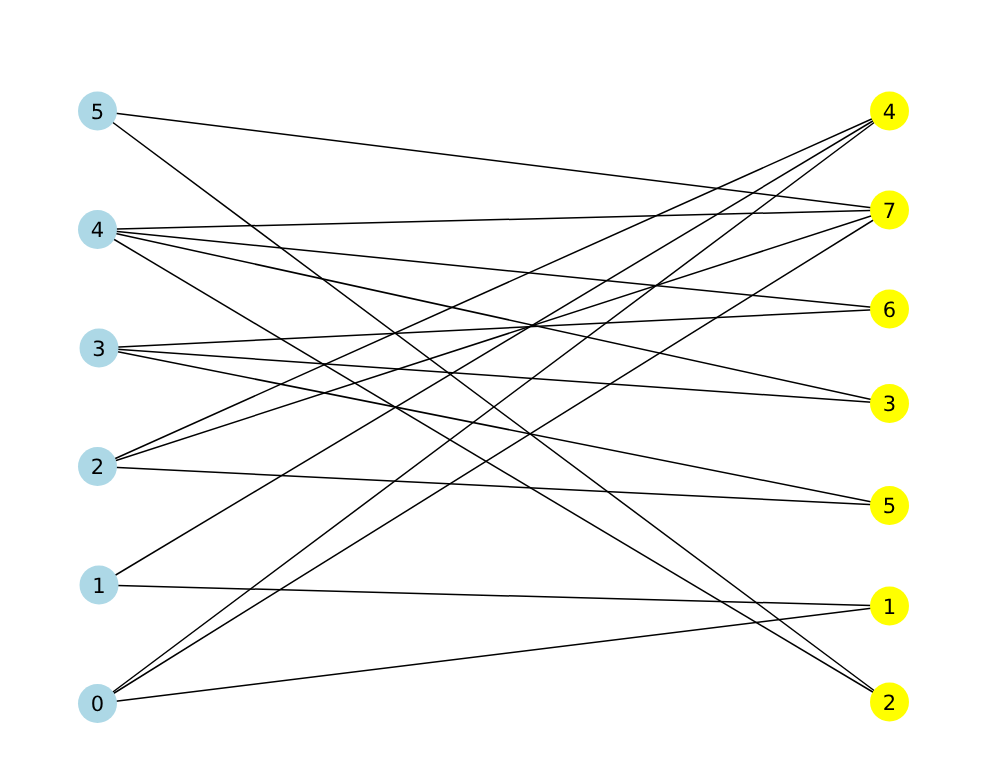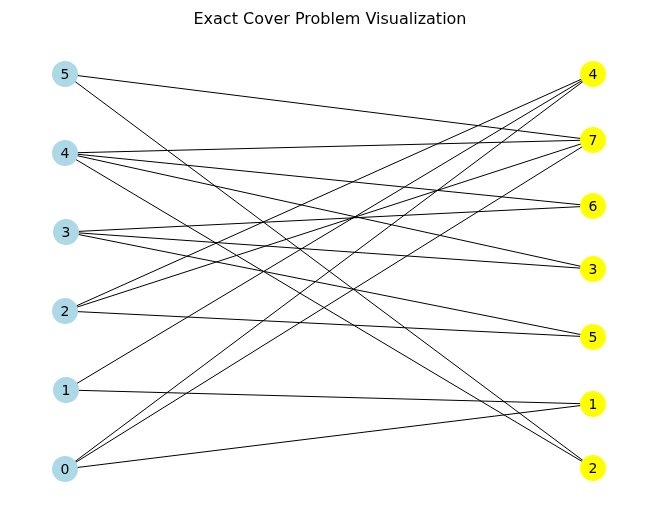--- a/index.html
+++ b/index.html
@@ -78,14 +78,13 @@
       <text x="593" y="206" text-anchor="middle" dy="5" class="node-label" fill="#000000">6</text>
       <circle cx="593" cy="269" r="13" fill="#FFFF00"></circle>
       <text x="593" y="269" text-anchor="middle" dy="5" class="node-label" fill="#000000">3</text>
       <circle cx="593" cy="337" r="13" fill="#FFFF00"></circle>
       <text x="593" y="337" text-anchor="middle" dy="5" class="node-label" fill="#000000">5</text>
       <circle cx="593" cy="404" r="13" fill="#FFFF00"></circle>
       <text x="593" y="404" text-anchor="middle" dy="5" class="node-label" fill="#000000">1</text>
       <circle cx="593" cy="468" r="13" fill="#FFFF00"></circle>
       <text x="593" y="468" text-anchor="middle" dy="5" class="node-label" fill="#000000">2</text>
     </svg>
-  <div id="title">Exact Cover Problem Visualization</div>
 </div>
 
 </body></html>

